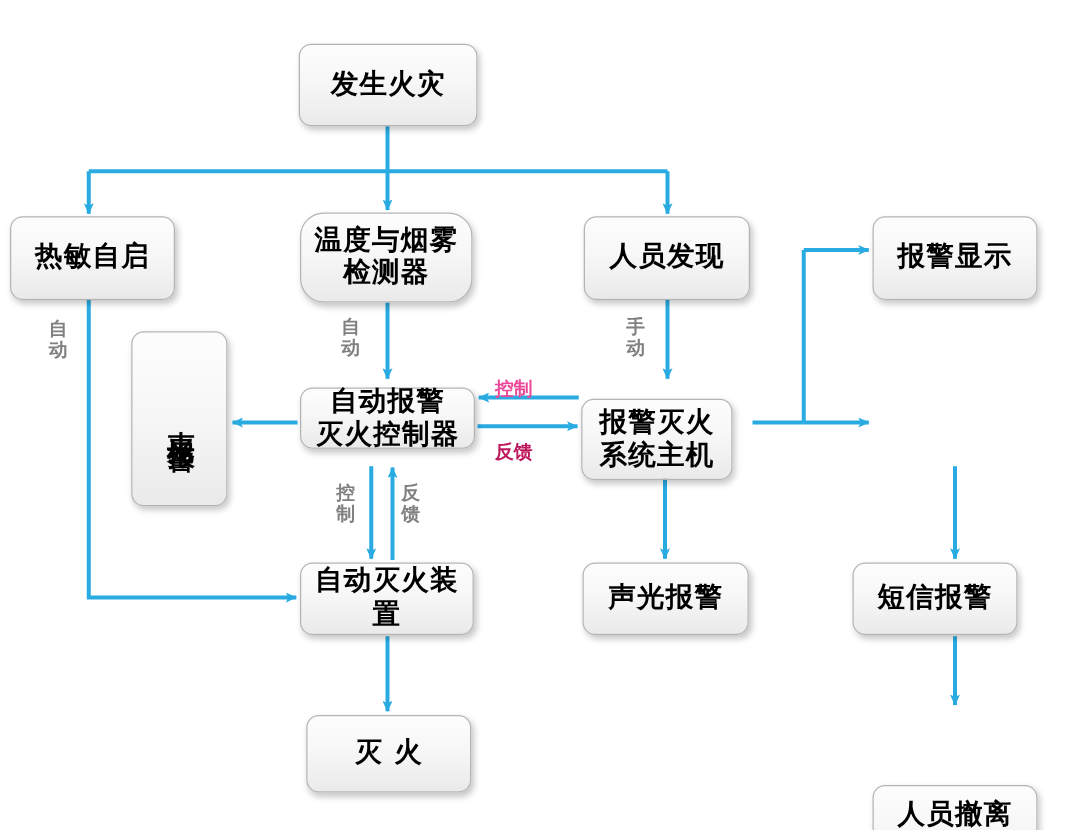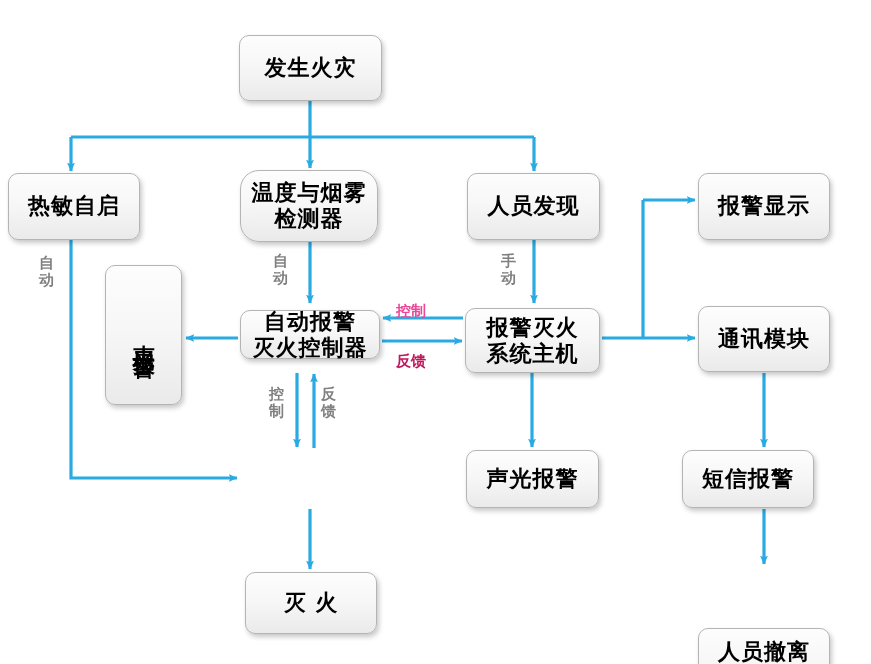--- a/index.html
+++ b/index.html
@@ -120,22 +120,22 @@
     </g>
   </svg>
 
   <div class="node" style="left: 239px; top: 35px; width: 143px; height: 66px;">发生火灾</div>
   <div class="node" style="left: 8px; top: 173px; width: 132px; height: 67px;">热敏自启</div>
   <div class="node two-line" style="left: 240px; top: 170px; width: 138px; height: 72px; border-radius: 19px;">温度与烟雾<br>检测器</div>
   <div class="node" style="left: 467px; top: 173px; width: 133px; height: 67px;">人员发现</div>
   <div class="node" style="left: 698px; top: 173px; width: 132px; height: 67px;">报警显示</div>
   <div class="node vertical" style="left: 105px; top: 265px; width: 77px; height: 140px;">声光报警</div>
   <div class="node two-line" style="left: 240px; top: 310px; width: 140px; height: 49px;">自动报警<br>灭火控制器</div>
-  <div class="node two-line" style="left: 465px; top: 308px; width: 135px; height: 65px;">报警灭火<br>系统主机</div>
-  <div class="node" style="left: 698px; top: 306px; width: 132px; height: 66px;">通讯模块</div>
+  <div class="node two-line" style="left: 465px; top: 319px; width: 121px; height: 65px;">报警灭火<br>系统主机</div>
+  <div class="node" style="left: 240px; top: 450px; width: 139px; height: 58px;">自动灭火装置</div>
   <div class="node" style="left: 466px; top: 450px; width: 133px; height: 58px;">声光报警</div>
   <div class="node" style="left: 682px; top: 450px; width: 132px; height: 58px;">短信报警</div>
   <div class="node" style="left: 245px; top: 572px; width: 132px; height: 62px;">灭  火</div>
   <div class="node two-line" style="left: 698px; top: 596px; width: 132px; height: 73px; margin-top: 32px;">人员撤离<br>至保护区</div>
 
   <div class="edge-label vert" style="left: 38px; top: 255px; color: rgb(128, 128, 128);">自<br>动</div>
   <div class="edge-label vert" style="left: 272px; top: 253px; color: rgb(128, 128, 128);">自<br>动</div>
   <div class="edge-label vert" style="left: 500px; top: 253px; color: rgb(128, 128, 128);">手<br>动</div>
   <div class="edge-label" style="left: 396px; top: 303px; color: #ec4899;">控制</div>
   <div class="edge-label" style="left: 396px; top: 353px; color: #be185d;">反馈</div>

